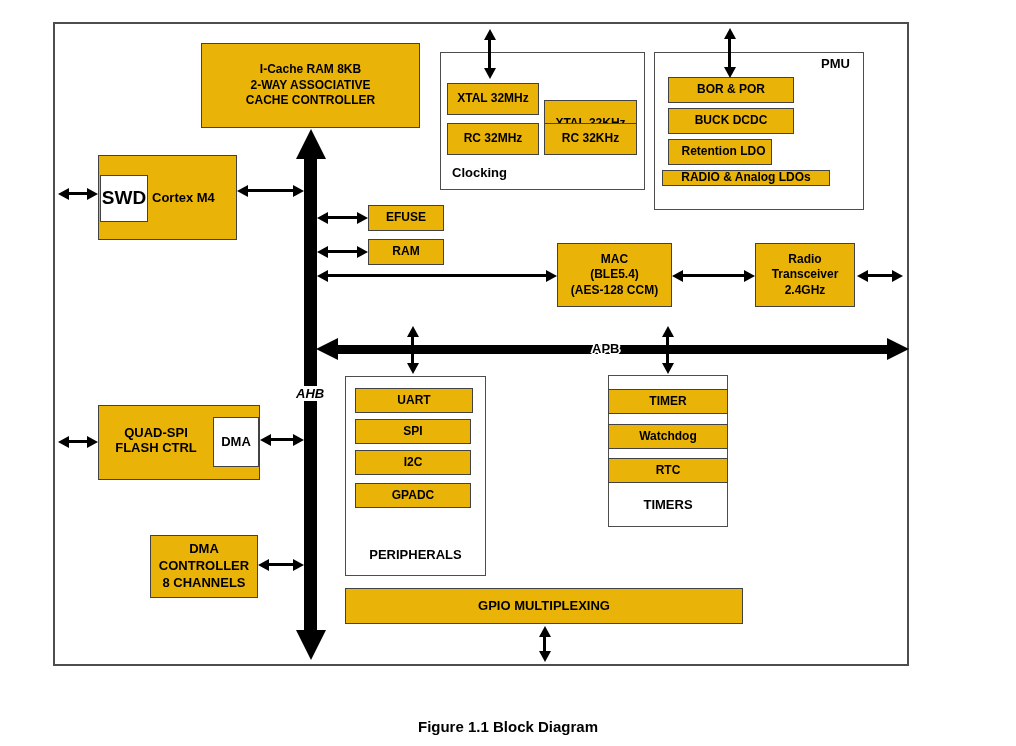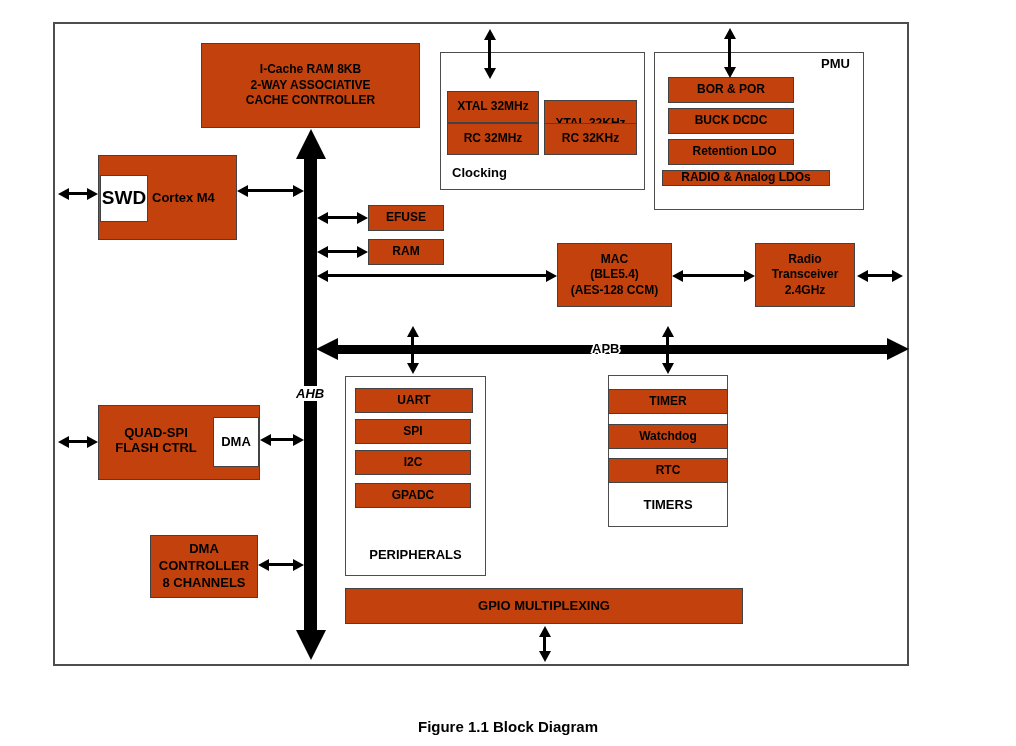--- a/index.html
+++ b/index.html
@@ -3,21 +3,21 @@
 <meta charset="utf-8">
 <style>
   html,body { margin:0; padding:0; background:#fff; }
   .canvas {
     position:relative; width:1016px; height:746px; background:#ffffff;
     font-family:"Liberation Sans", sans-serif; color:#000; overflow:hidden;
   }
   .frame { position:absolute; left:53px; top:22px; width:856px; height:644px;
            border:2px solid #4d4d4d; background:#fff; box-sizing:border-box; }
   .blk {
-    position:absolute; background:#c2410c; border:1.5px solid #424242;
+    position:absolute; background:#eab308; border:1.5px solid #424242;
     display:flex; align-items:center; justify-content:center; text-align:center;
     font-weight:bold; font-size:12px; line-height:1.3; white-space:pre-line;
     box-sizing:border-box;
   }
   .white { background:#ffffff; }
   .group { position:absolute; background:#ffffff; border:1.5px solid #4d4d4d; box-sizing:border-box; }
   .lbl { position:absolute; font-weight:bold; font-size:13px; white-space:pre-line; }
   .ctr { text-align:center; }
   
   .ha { position:absolute; height:3px; background:#000; }
@@ -70,32 +70,32 @@
   <div class="lbl" style="left:152px; top:190px;">Cortex M4</div>
   <div class="ha dl dr" style="left:68px; top:192px; width:20px;"></div>
   <div class="ha dl dr" style="left:247px; top:189px; width:47px;"></div>
 
   <div class="blk" style="left:368px; top:205px; width:76px; height:26px;">EFUSE</div>
   <div class="ha dl dr" style="left:327px; top:216px; width:31px;"></div>
   <div class="blk" style="left:368px; top:239px; width:76px; height:26px;">RAM</div>
   <div class="ha dl dr" style="left:327px; top:250px; width:31px;"></div>
 
   <div class="group" style="left:440px; top:52px; width:205px; height:138px;"></div>
-  <div class="blk" style="left:447px; top:91px; width:92px; height:32px;">XTAL 32MHz</div>
+  <div class="blk" style="left:447px; top:83px; width:92px; height:32px;">XTAL 32MHz</div>
   <div class="blk" style="left:544px; top:100px; width:93px; height:48px;">XTAL 32KHz</div>
   <div class="blk" style="left:447px; top:123px; width:92px; height:32px;">RC 32MHz</div>
   <div class="blk" style="left:544px; top:123px; width:93px; height:32px;">RC 32KHz</div>
   <div class="lbl" style="left:452px; top:165px;">Clocking</div>
   <div class="va du dd" style="left:488px; top:39px; height:30px;"></div>
 
   <div class="group" style="left:654px; top:52px; width:210px; height:158px;"></div>
   <div class="lbl" style="left:821px; top:56px;">PMU</div>
   <div class="blk" style="left:668px; top:77px; width:126px; height:26px;">BOR &amp; POR</div>
   <div class="blk" style="left:668px; top:108px; width:126px; height:26px;">BUCK DCDC</div>
-  <div class="blk" style="left:668px; top:139px; width:126px; height:26px;padding-left:7px;">Retention LDO</div>
+  <div class="blk" style="left:668px; top:139px; width:104px; height:26px;padding-left:7px;">Retention LDO</div>
   <div class="blk" style="left:662px; top:170px; width:168px; height:16px;">RADIO &amp; Analog LDOs</div>
   <div class="va du dd" style="left:728px; top:38px; height:30px;"></div>
 
   <div class="blk" style="left:557px; top:243px; width:115px; height:64px;">MAC
 (BLE5.4)
 (AES-128 CCM)</div>
   <div class="blk" style="left:755px; top:243px; width:100px; height:64px;">Radio
 Transceiver
 2.4GHz</div>
   <div class="ha dl dr" style="left:327px; top:274px; width:220px;"></div>

